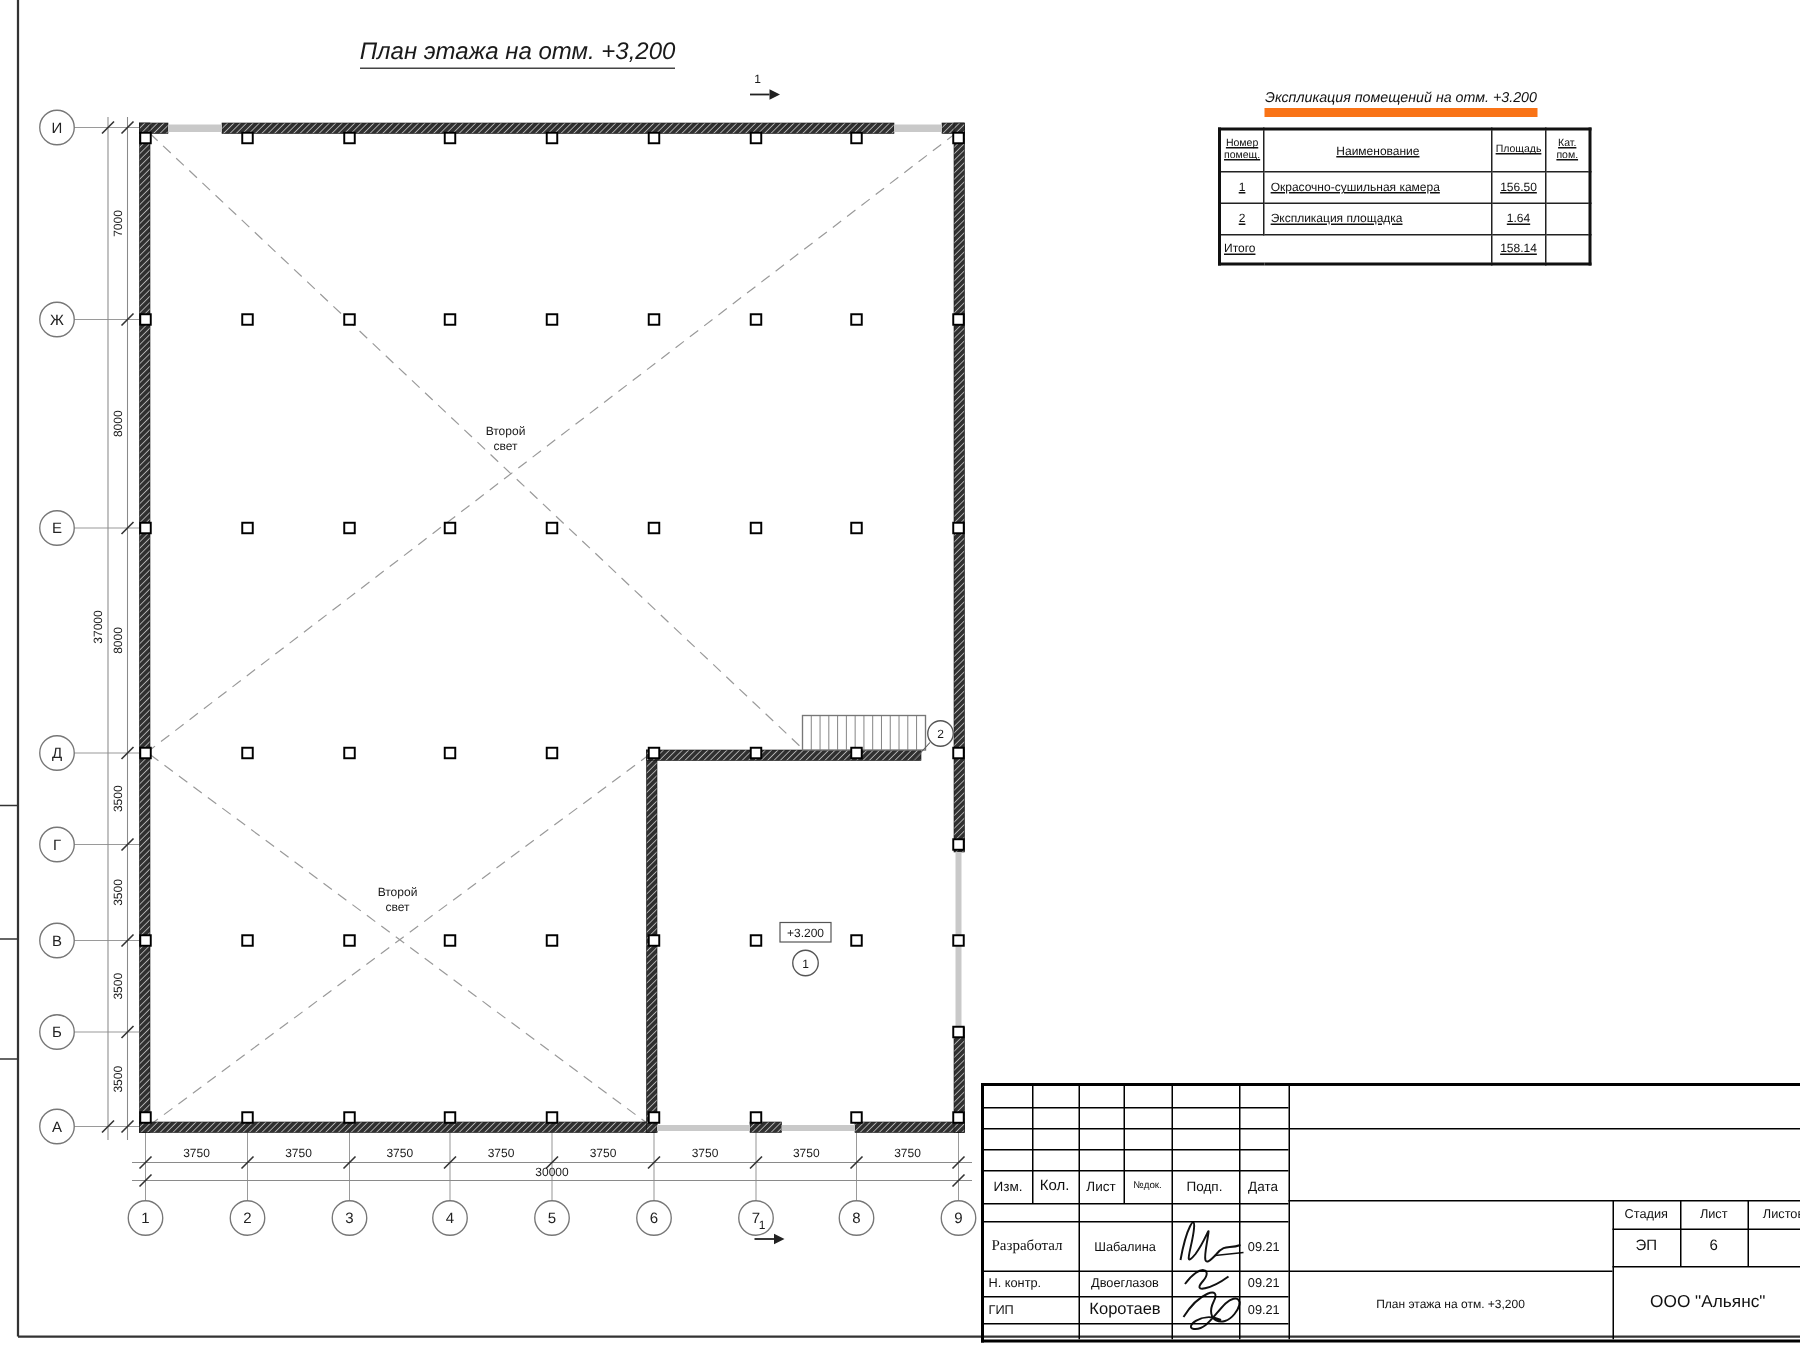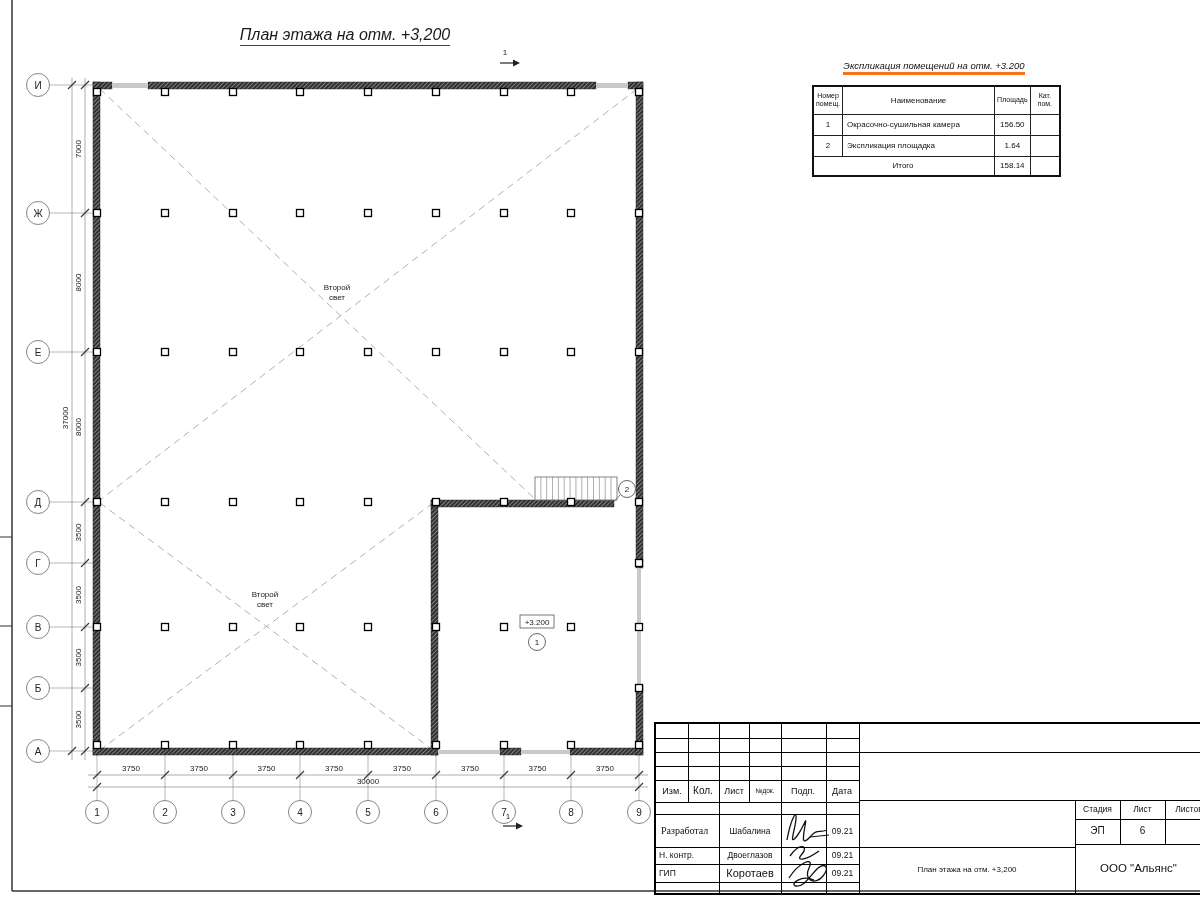--- a/index.html
+++ b/index.html
@@ -7,28 +7,28 @@
          font-family:"Liberation Sans", sans-serif;color:#111;}
   #plan-svg{position:absolute;left:0;top:0;width:1200px;height:900px;}
   .abs{position:absolute;}
   
   #main-title{position:absolute;left:205px;top:26px;width:280px;text-align:center;
     font-size:16px;font-style:italic;color:#1a1a1a;}
   #main-title span{border-bottom:1px solid #444;padding-bottom:2px;}
   
   #expl-title{position:absolute;left:812px;top:60px;width:244px;text-align:center;
     font-size:9.5px;font-style:italic;}
-  #expl-title span{border-bottom:3px solid #f97316;padding-bottom:1px;}
+  #expl-title span{border-bottom:6px solid #f97316;padding-bottom:1px;}
   #expl-table{position:absolute;left:812px;top:85px;border-collapse:collapse;
-    font-size:8px;color:#111;table-layout:fixed;}
+    font-size:8px;color:#111;table-layout:fixed;text-decoration:underline;}
   #expl-table td{border:1px solid #222;padding:0 2px;text-align:center;overflow:hidden;}
   #expl-table{border:2px solid #111;}
   #expl-table .hdr{font-size:7px;line-height:1.15;}
   #expl-table .name-cell{text-align:left;padding-left:4px;margin-top:16px;}
-  #expl-table .total-cell{text-align:center;padding-right:4px;}
+  #expl-table .total-cell{text-align:left;padding-right:4px;}
   
   #titleblock{position:absolute;left:654px;top:722px;width:546px;height:169px;
     border:2px solid #000;border-right:none;overflow:hidden;font-size:8.5px;}
   .vl{position:absolute;width:1px;background:#000;}
   .hl{position:absolute;height:1px;background:#000;}
   .tb-txt{position:absolute;text-align:center;white-space:nowrap;overflow:hidden;}
   .tb-left{text-align:left;}
 </style>
 </head>
 <body>

